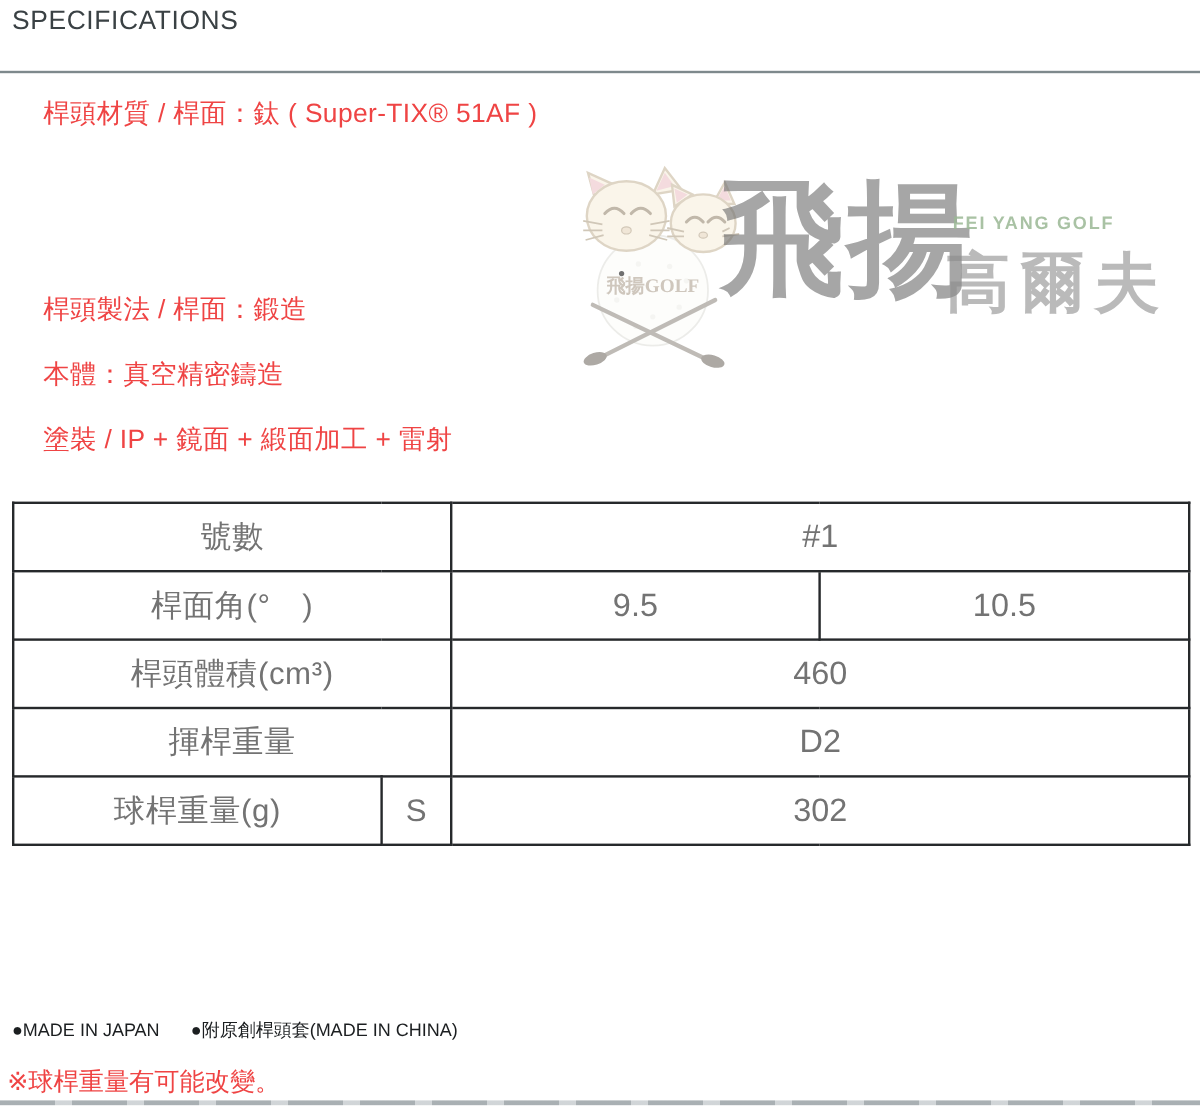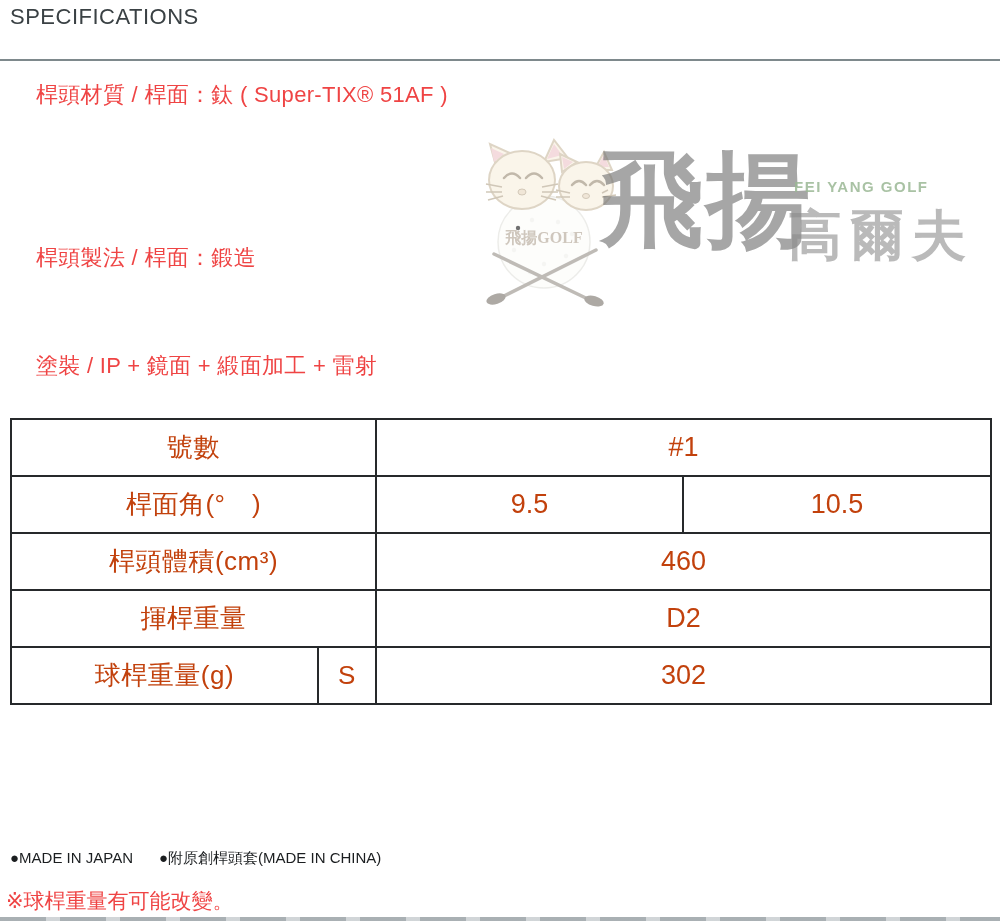--- a/index.html
+++ b/index.html
@@ -52,21 +52,21 @@
   }
   
   table.spec-table{
     position:absolute;left:10px;top:418px;
     width:980px;border-collapse:collapse;table-layout:fixed;
   }
   table.spec-table td{
     border:2px solid #26292b;
     height:55px;
     text-align:center;vertical-align:middle;
-    font-size:26px;color:#c2410c;
+    font-size:26px;color:#737373;
     padding:0;letter-spacing:0.5px;
   }
   table.spec-table td.num{font-size:27px;letter-spacing:0;}
   
   .footer-line{
     position:absolute;left:10px;top:849px;
     font-size:15px;color:#1b1e20;font-weight:500;white-space:nowrap;
   }
   .footer-line .gap{display:inline-block;width:26px;}
   .footer-note{
@@ -84,20 +84,21 @@
 </head>
 <body>
 
 <div id="page">
 
   <div class="page-title">SPECIFICATIONS</div>
   <div class="title-rule"></div>
 
   <div class="spec-line" style="top:80px">桿頭材質 / 桿面：鈦 ( Super-TIX® 51AF )</div>
   <div class="spec-line" style="top:243px">桿頭製法 / 桿面：鍛造</div>
+  <div class="spec-line" style="top:297px">本體：真空精密鑄造</div>
   <div class="spec-line" style="top:351px">塗裝 / IP + 鏡面 + 緞面加工 + 雷射</div>
 
   <div class="watermark">
     <svg class="wm-mark" width="145" height="170" viewBox="0 0 145 170" xmlns="http://www.w3.org/2000/svg">
 
       <circle cx="66" cy="104" r="46" fill="#fcfcfa" stroke="#e2e2dd" stroke-width="1.5"></circle>
       <g fill="#ececе7" fill-opacity="0.9">
         <circle cx="40" cy="90" r="2.2" fill="#ececе7"></circle>
           <circle cx="54" cy="82" r="2.2" fill="#eeeee9"></circle>
         <circle cx="80" cy="84" r="2.2" fill="#eeeee9"></circle>

